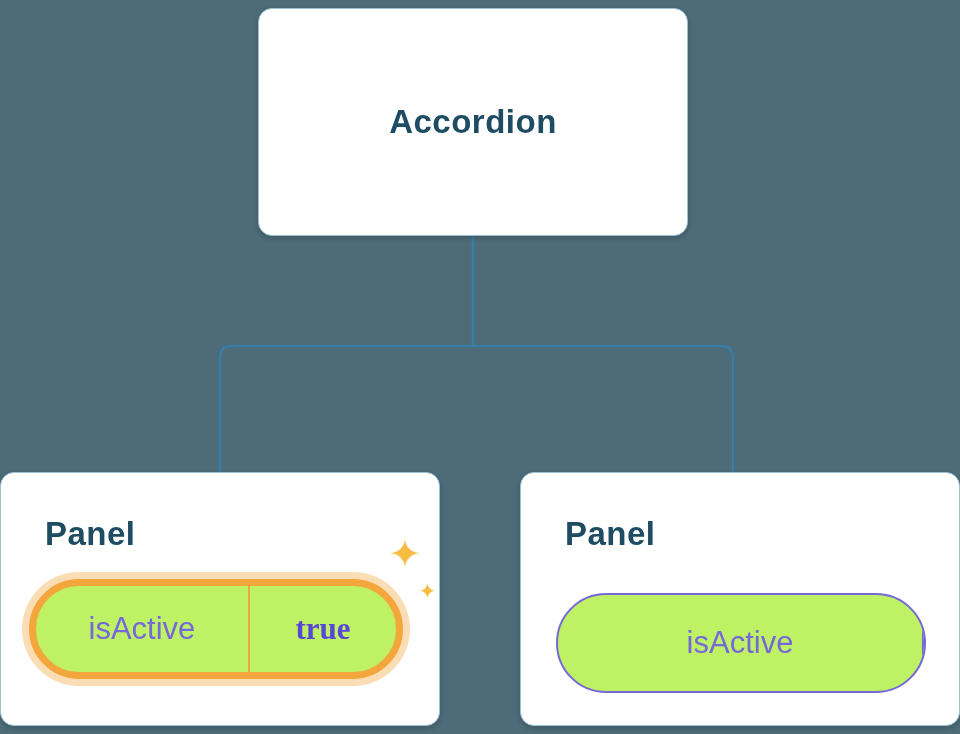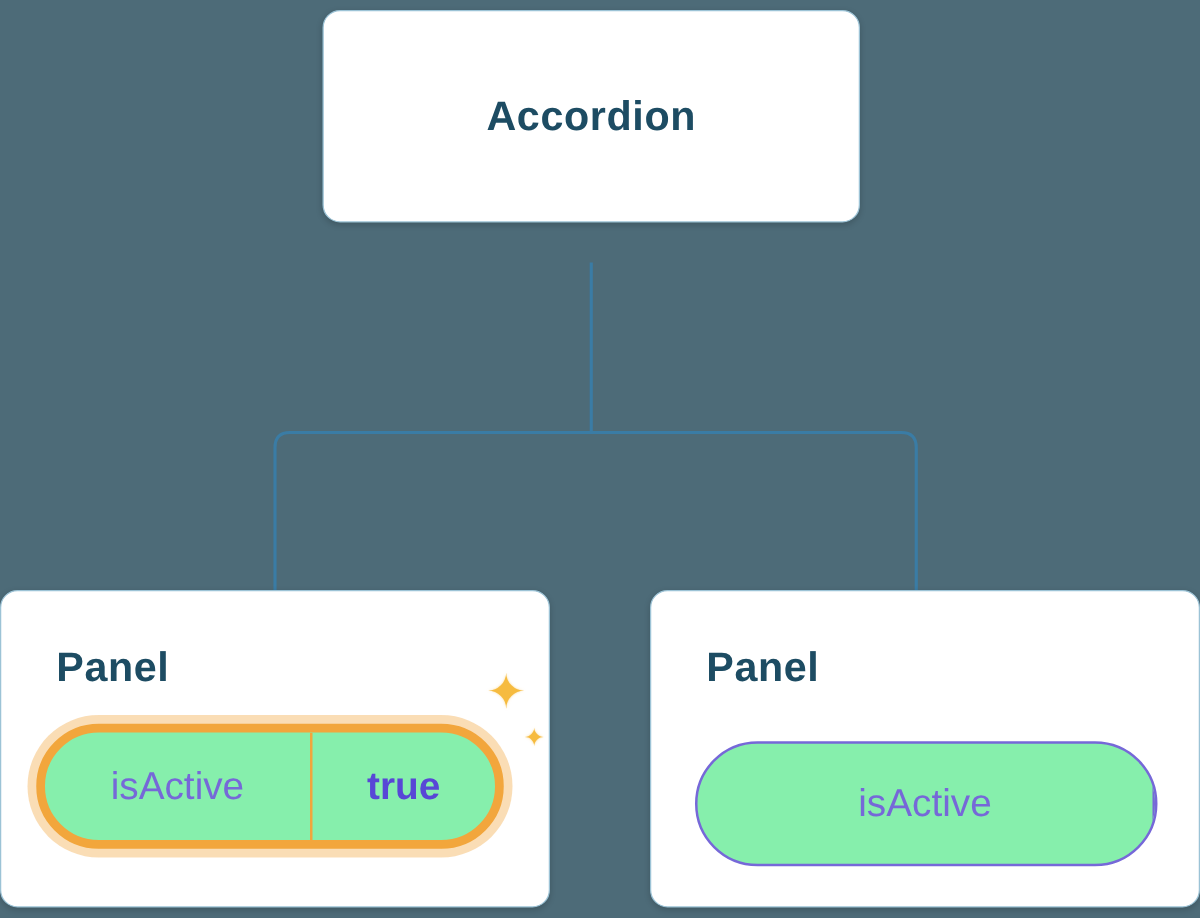--- a/index.html
+++ b/index.html
@@ -16,49 +16,49 @@
   html,body{margin:0;padding:0;background:var(--background);}
   .canvas{
     position:relative;width:960px;height:734px;background:var(--background);
     font-family:"Liberation Sans", sans-serif;overflow:hidden;
   }
   .connector-svg{position:absolute;left:0;top:0;width:960px;height:734px;}
   .node{
     position:absolute;background:#ffffff;border:1px solid var(--node-border);
     border-radius:14px;box-shadow:0 2px 5px rgba(0,0,0,0.18);box-sizing:border-box;
   }
-  .root-node{left:258px;top:8px;width:430px;height:170px;
+  .root-node{left:258px;top:8px;width:430px;height:228px;
     display:flex;align-items:center;justify-content:center;}
   .panel-left{left:0px;top:472px;width:440px;height:254px;}
   .panel-right{left:520px;top:472px;width:440px;height:254px;}
   .node-label{color:var(--box-text);font-size:33px;font-weight:600;letter-spacing:0.5px;}
   .panel-title{
     position:absolute;left:0;right:0;top:42px;text-align:left;
     color:var(--box-text);font-size:33px;font-weight:600;letter-spacing:0.5px;margin-left:44px;
   }
   .pill{
-    position:absolute;display:flex;align-items:stretch;background:#86efac;
+    position:absolute;display:flex;align-items:stretch;background:#bef264;
     border-radius:999px;box-sizing:border-box;overflow:hidden;
   }
   .pill-active{
     left:28px;top:106px;width:374px;height:100px;
     border:7px solid var(--orange);
     box-shadow:0 0 0 7px var(--orange-glow);
   }
   .pill-inactive{
     left:35px;top:120px;width:370px;height:100px;
     border:2px solid var(--purple);
   }
   .pill-cell{
     display:flex;align-items:center;justify-content:center;
     font-size:31px;color:var(--purple);
   }
   .pill-cell.key{flex:1.45;}
   .pill-cell.value{flex:1;}
-  .pill-cell.value-bold{font-weight:700;color:var(--purple-bold);}
+  .pill-cell.value-bold{font-weight:700;color:var(--purple-bold);font-family:Liberation Serif, serif;}
   .pill-divider{width:2px;background:var(--purple);}
   .pill-active .pill-divider{background:var(--orange);}
   .sparkle{
     position:absolute;color:var(--sparkle);line-height:1;z-index:3;
     text-shadow:0 0 2px rgba(246,187,63,0.6);
   }
   .sparkle-large{left:388px;top:62px;font-size:38px;}
   .sparkle-small{left:418px;top:108px;font-size:20px;}
 </style>
 </head>

